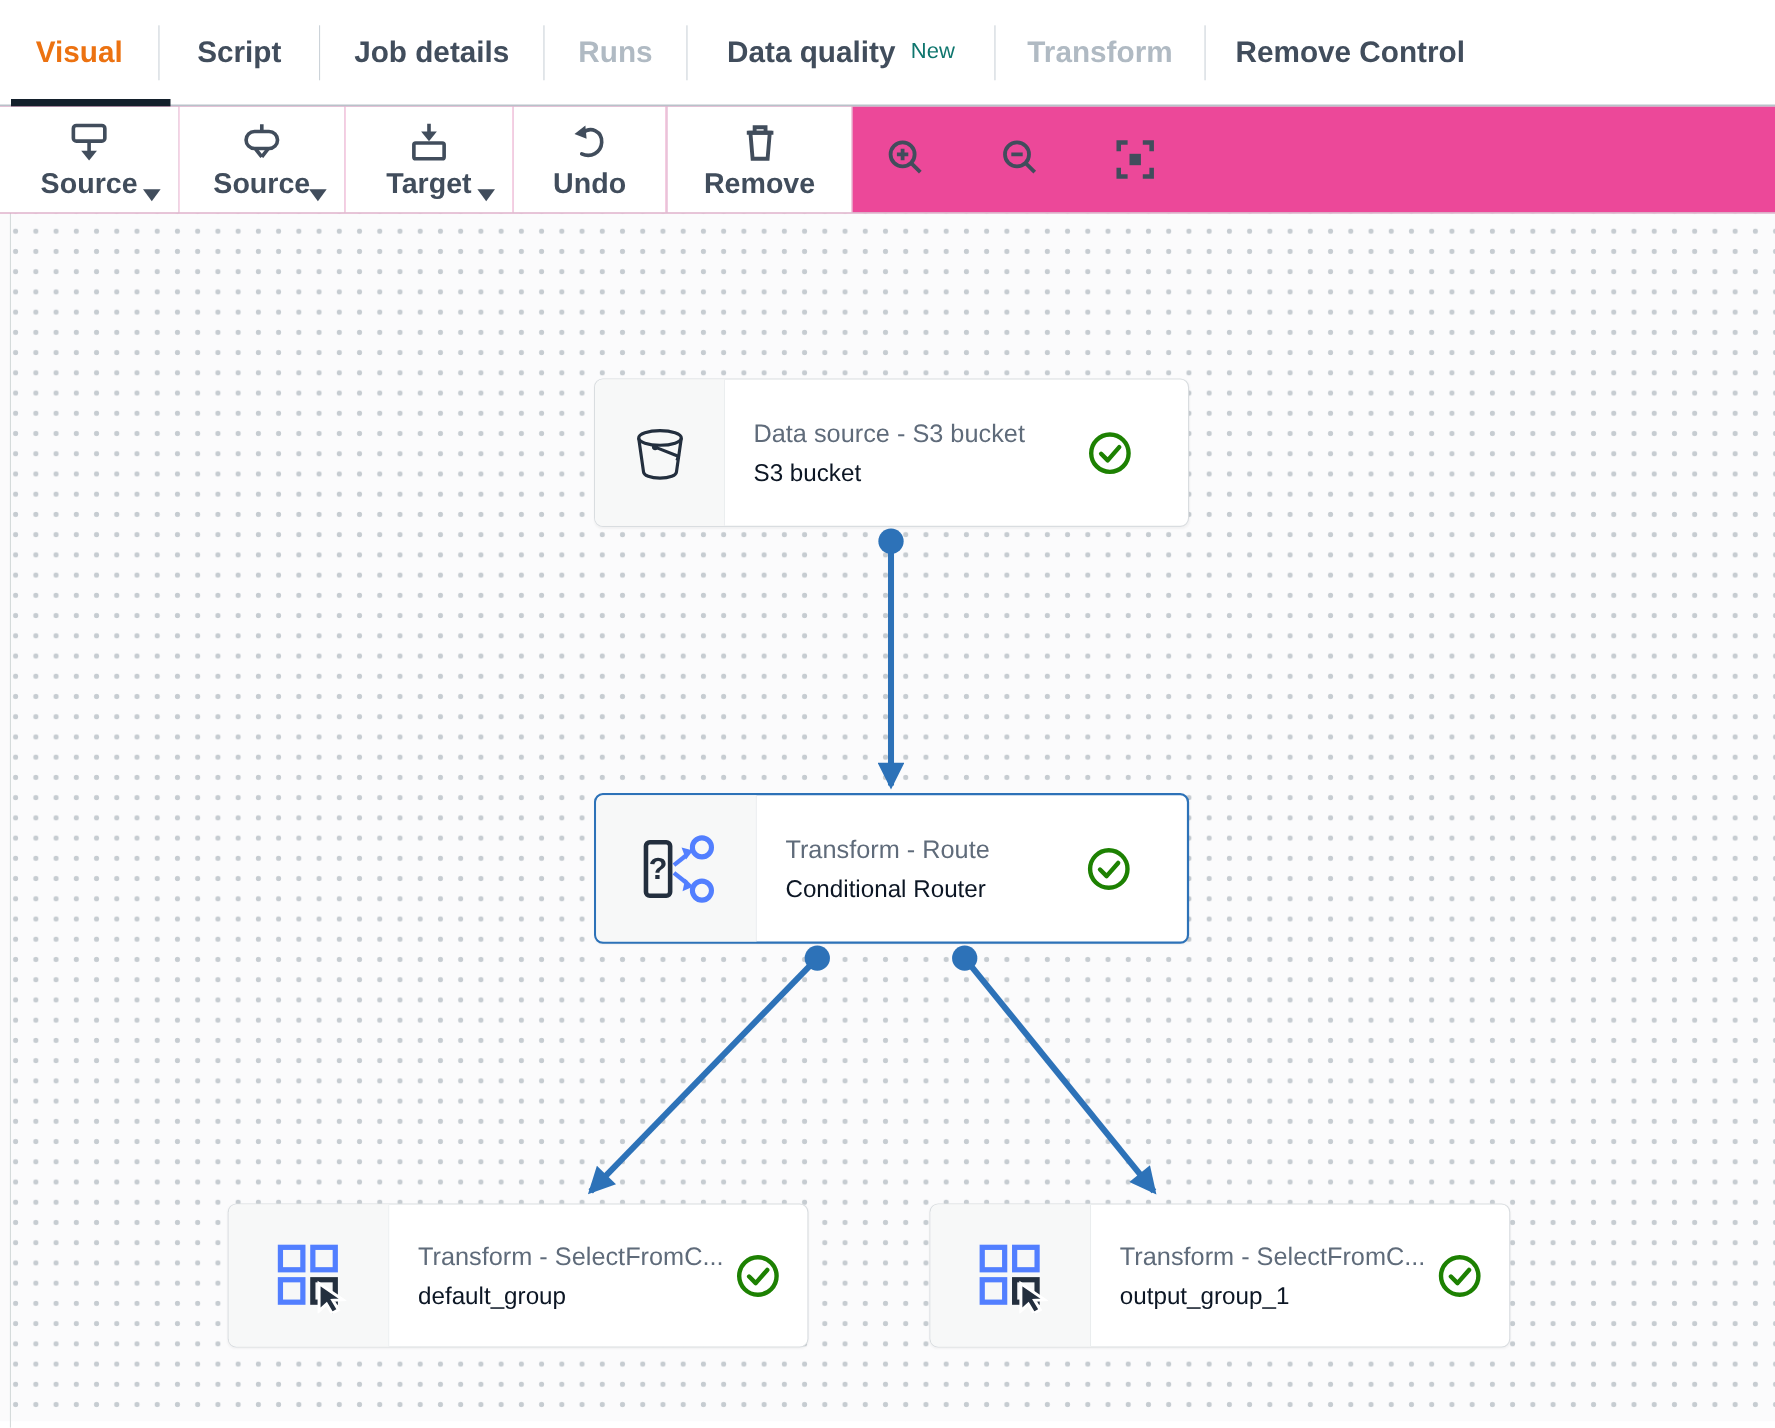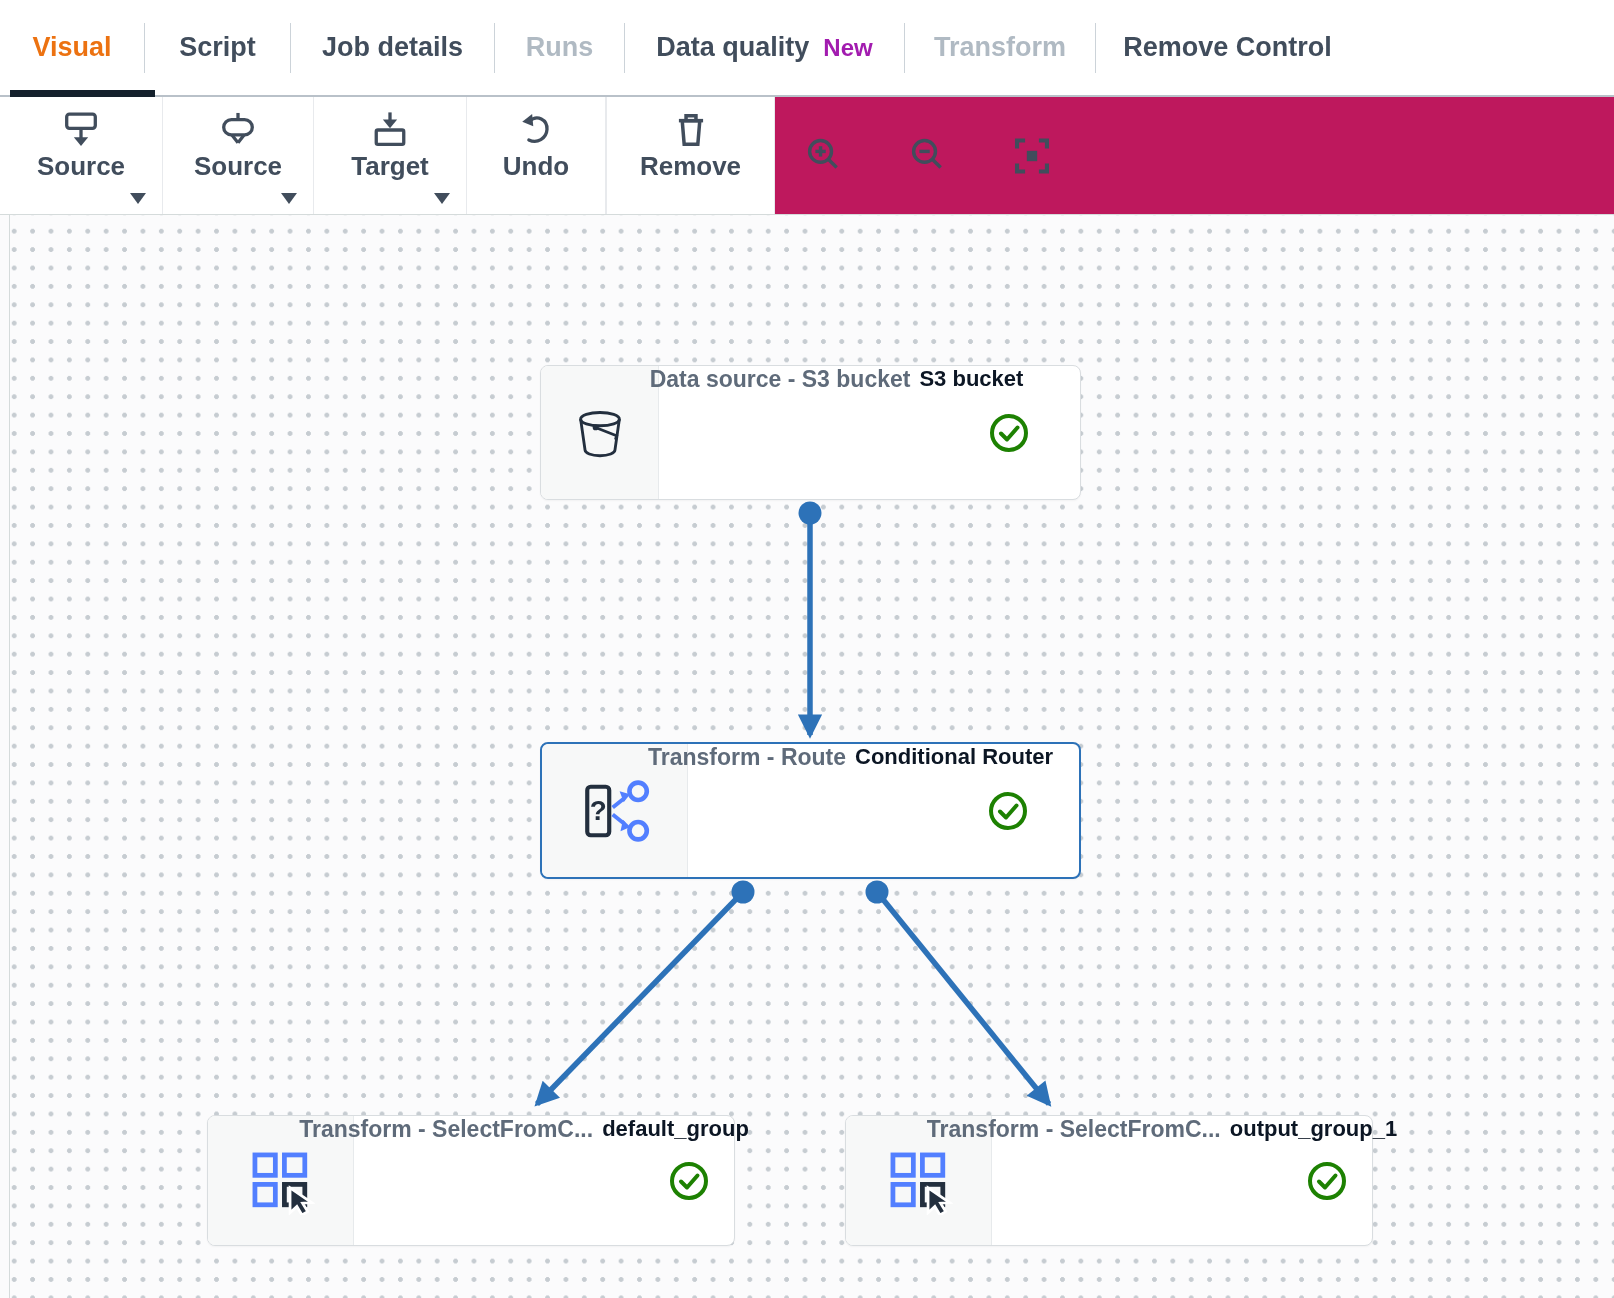--- a/index.html
+++ b/index.html
@@ -9,29 +9,29 @@
   .app { position:relative; width:1614px; height:1298px; }
   .left-edge-line { position:absolute; left:9px; top:0; bottom:0; width:1px; background:#d5dbdb; z-index:1; }
 
   
   .tabbar { position:relative; display:flex; align-items:center; height:97px;
             background:#fff; border-bottom:2px solid #b9c1c9; padding-left:0; z-index:3; }
   .tab { display:flex; align-items:center; justify-content:center; height:100%;
          font-size:27px; font-weight:bold; color:#414d5c; cursor:pointer; white-space:nowrap; }
   .tab.active { color:#ec7211; }
   .tab.disabled { color:#b0bac3; }
-  .tab .badge { margin-left:14px; font-size:24px; font-weight:bold; color:#a21caf; }
+  .tab .badge { margin-left:14px; font-size:20px; font-weight:normal; color:#0f766e; }
   .tabsep { width:1px; height:50px; background:#ccd3d9; align-self:center; }
   .active-underline { position:absolute; left:10px; bottom:-2px; width:145px; height:7px; background:#14202c; }
 
   .w-visual{width:144px} .w-script{width:145px} .w-job{width:203px} .w-runs{width:129px}
   .w-dq{width:279px} .w-sched{width:190px} .w-vc{width:263px}
 
   
-  .toolbar { display:flex; align-items:stretch; height:118px; background:#be185d;
+  .toolbar { display:flex; align-items:stretch; height:97px; background:#ec4899;
              border-bottom:1px solid #d5dbdb; position:relative; z-index:3; }
   .tbtn { position:relative; display:flex; flex-direction:column; align-items:center;
           justify-content:flex-start; padding-top:13px; background:#fff; border:none;
           cursor:pointer; font-family:inherit; }
   .tbtn .tlabel { margin-top:2px; font-size:26px; font-weight:bold; color:#414d5c; line-height:1.1; }
   .tbtn.disabled { cursor:default; }
   .tbtn.disabled .tlabel { color:#b9c2cb; }
   .tbtn svg { display:block; }
   .caret { position:absolute; right:16px; bottom:10px; width:0; height:0;
            border-left:8px solid transparent; border-right:8px solid transparent;
@@ -51,22 +51,22 @@
   .edges { position:absolute; left:0; top:0; width:1614px; height:1098px; z-index:1; }
 
   .node { position:absolute; display:flex; align-items:stretch; background:#fff;
           border:1px solid #d9dde0; border-radius:8px; z-index:2; cursor:pointer;
           box-shadow:0 1px 2px rgba(0,0,0,0.04); }
   .node.selected { border:2px solid #2d72b8; }
   .node-icon-panel { display:flex; align-items:center; justify-content:center;
                      background:#f7f8f8; border-right:1px solid #e7eaec;
                      border-radius:7px 0 0 7px; flex:none; }
   .panel-sm { width:118px; } .panel-lg { width:146px; }
-  .node-text { display:flex; justify-content:center;
-               padding-left:26px; gap:9px; min-width:0;font-weight:bold; }
+  .node-text { display:flex; flex-direction:column; justify-content:center;
+               padding-left:26px; gap:9px; min-width:0; }
   .node-type { font-size:23px; color:#5f6b7a; white-space:nowrap; }
   .node-name { font-size:22px; color:#0c1624; white-space:nowrap; }
   .node-status { margin-left:auto; align-self:center; flex:none; }
   .m-top { margin-right:50px; } .m-bot { margin-right:24px; }
 
   .pos-s3      { left:540px; top:150px; width:541px; height:135px; }
   .pos-router  { left:540px; top:527px; width:541px; height:137px; }
   .pos-default { left:207px; top:900px; width:528px; height:131px; }
   .pos-out1    { left:845px; top:900px; width:528px; height:131px; }
 </style>

